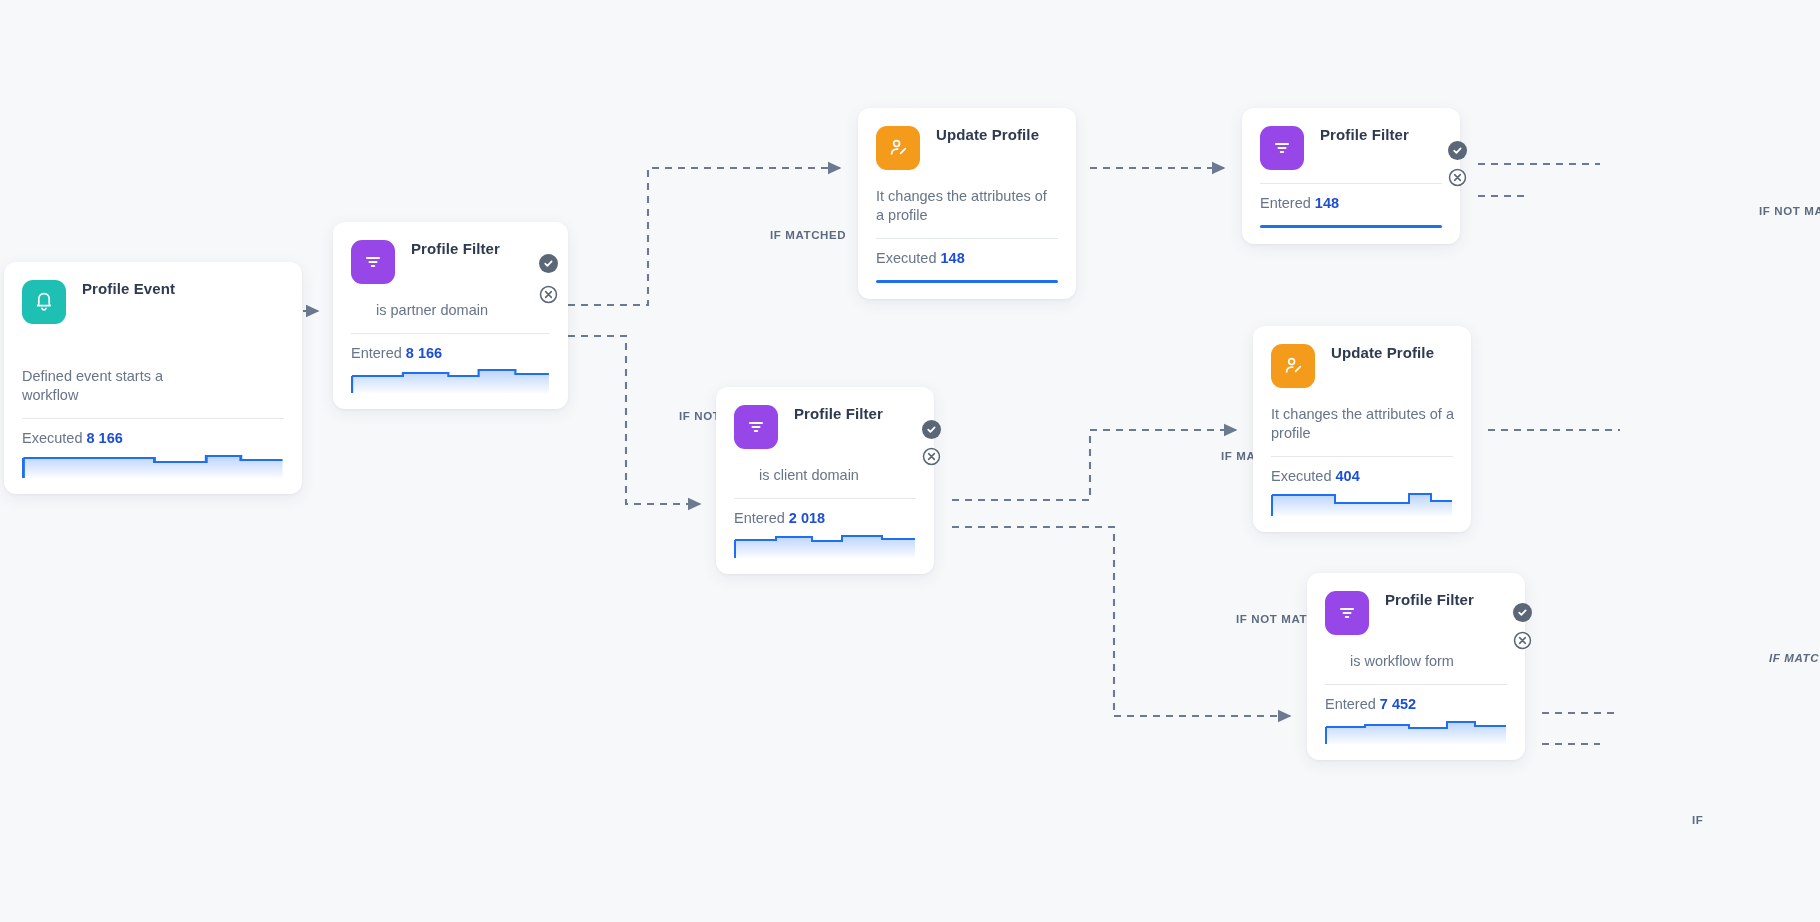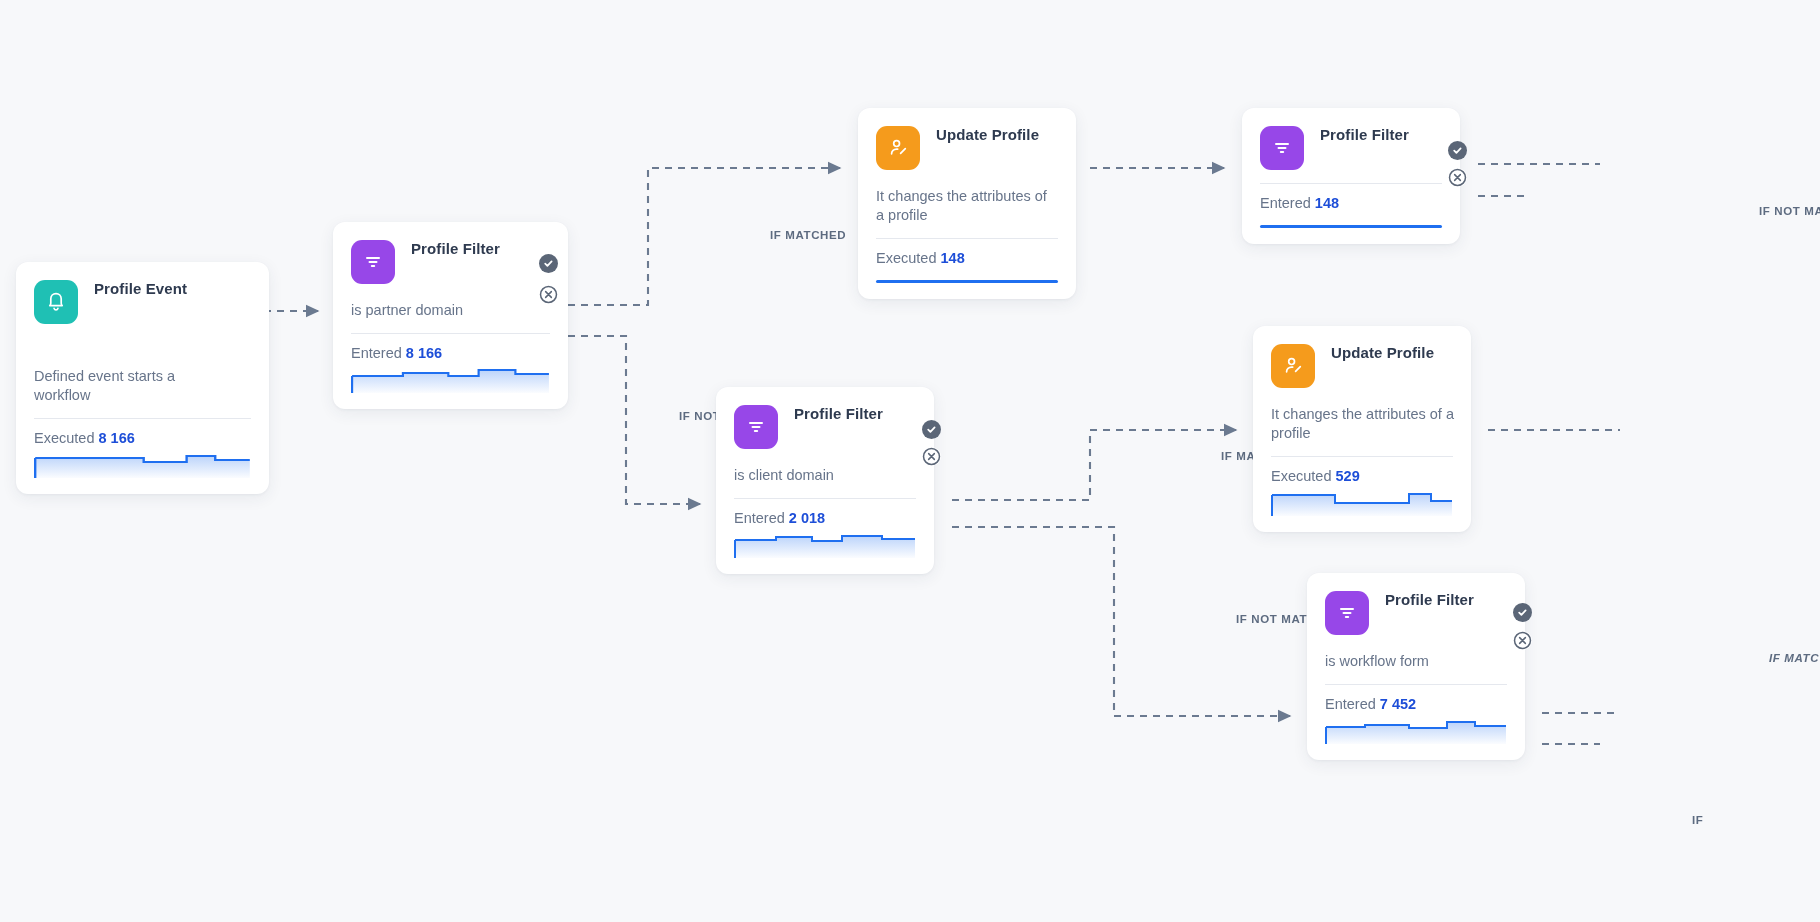--- a/index.html
+++ b/index.html
@@ -58,21 +58,21 @@
   }
 
   .node-desc{
     margin-top:17px;
     font-size:14.5px;
     line-height:19px;
     color:#67748a;
     font-weight:400;
     overflow:hidden;
   }
-  .node-desc.one-line{white-space:nowrap;}
+  .node-desc.one-line{white-space:nowrap;margin-left:25px;}
 
   .node-divider{
     margin-top:13px;
     height:1px;
     background:#e5e8ee;
   }
 
   .node-stat{
     margin-top:11px;
     font-size:14.5px;
@@ -144,21 +144,21 @@
   </svg>
 
   <div class="edge-label" style="left:770px;top:229px;">IF MATCHED</div>
   <div class="edge-label" style="left:679px;top:410px;">IF NOT MATCHED</div>
   <div class="edge-label" style="left:1759px;top:205px;">IF NOT MA</div>
   <div class="edge-label" style="left:1221px;top:450px;">IF MATCHED</div>
   <div class="edge-label" style="left:1236px;top:613px;">IF NOT MATCHED</div>
   <div class="edge-label" style="left:1769px;top:652px;font-style:italic;">IF MATC</div>
   <div class="edge-label" style="left:1692px;top:814px;">IF</div>
 
-  <div class="node" style="left:16px;top:262px;width:253px;">
+  <div class="node" style="left:4px;top:262px;width:298px;">
     <div class="node-head">
       <div class="node-icon ic-teal">
         <svg width="24" height="24" viewBox="0 0 24 24" fill="none" stroke="#ffffff" stroke-width="1.7" stroke-linecap="round" stroke-linejoin="round">
           <path d="M12 3.6c-3.1 0-5.2 2.2-5.2 5.1v4.6c0 .9-.4 1.7-1 2.3h12.4c-.6-.6-1-1.4-1-2.3V8.7c0-2.9-2.1-5.1-5.2-5.1z"></path>
           <path d="M10.1 18.4c.3.9 1 1.5 1.9 1.5s1.6-.6 1.9-1.5"></path>
         </svg>
       </div>
       <div class="node-title">Profile Event</div>
     </div>
     <div class="node-desc" style="width:190px;margin-top:43px;">Defined event starts a workflow</div>
@@ -326,21 +326,21 @@
           <path d="M5.6 17.8c0-2.8 2.2-4.7 5-4.7h1.1"></path>
           <path d="M14.6 17.4 L19.3 12.6"></path>
         </svg>
       </div>
       <div class="node-title">Update Profile</div>
     </div>
     <div class="node-desc" style="width:186px;">It changes the attributes of a profile</div>
     <div class="node-divider"></div>
     <div class="node-stat">
       <span>Executed</span>
-      <b>529</b>
+      <b>404</b>
     </div>
     <div class="spark">
       <svg viewBox="0 0 182 26" preserveAspectRatio="none">
         <defs>
           <linearGradient id="g6" x1="0" y1="0" x2="0" y2="1">
             <stop offset="0" stop-color="#1f6ff0" stop-opacity=".30"></stop>
             <stop offset="1" stop-color="#1f6ff0" stop-opacity=".02"></stop>
           </linearGradient>
         </defs>
         <path d="M1,5 L64,5 L64,13 L138,13 L138,4 L160,4 L160,11 L181,11 L181,26 L1,26 Z" fill="url(#g6)"></path>

